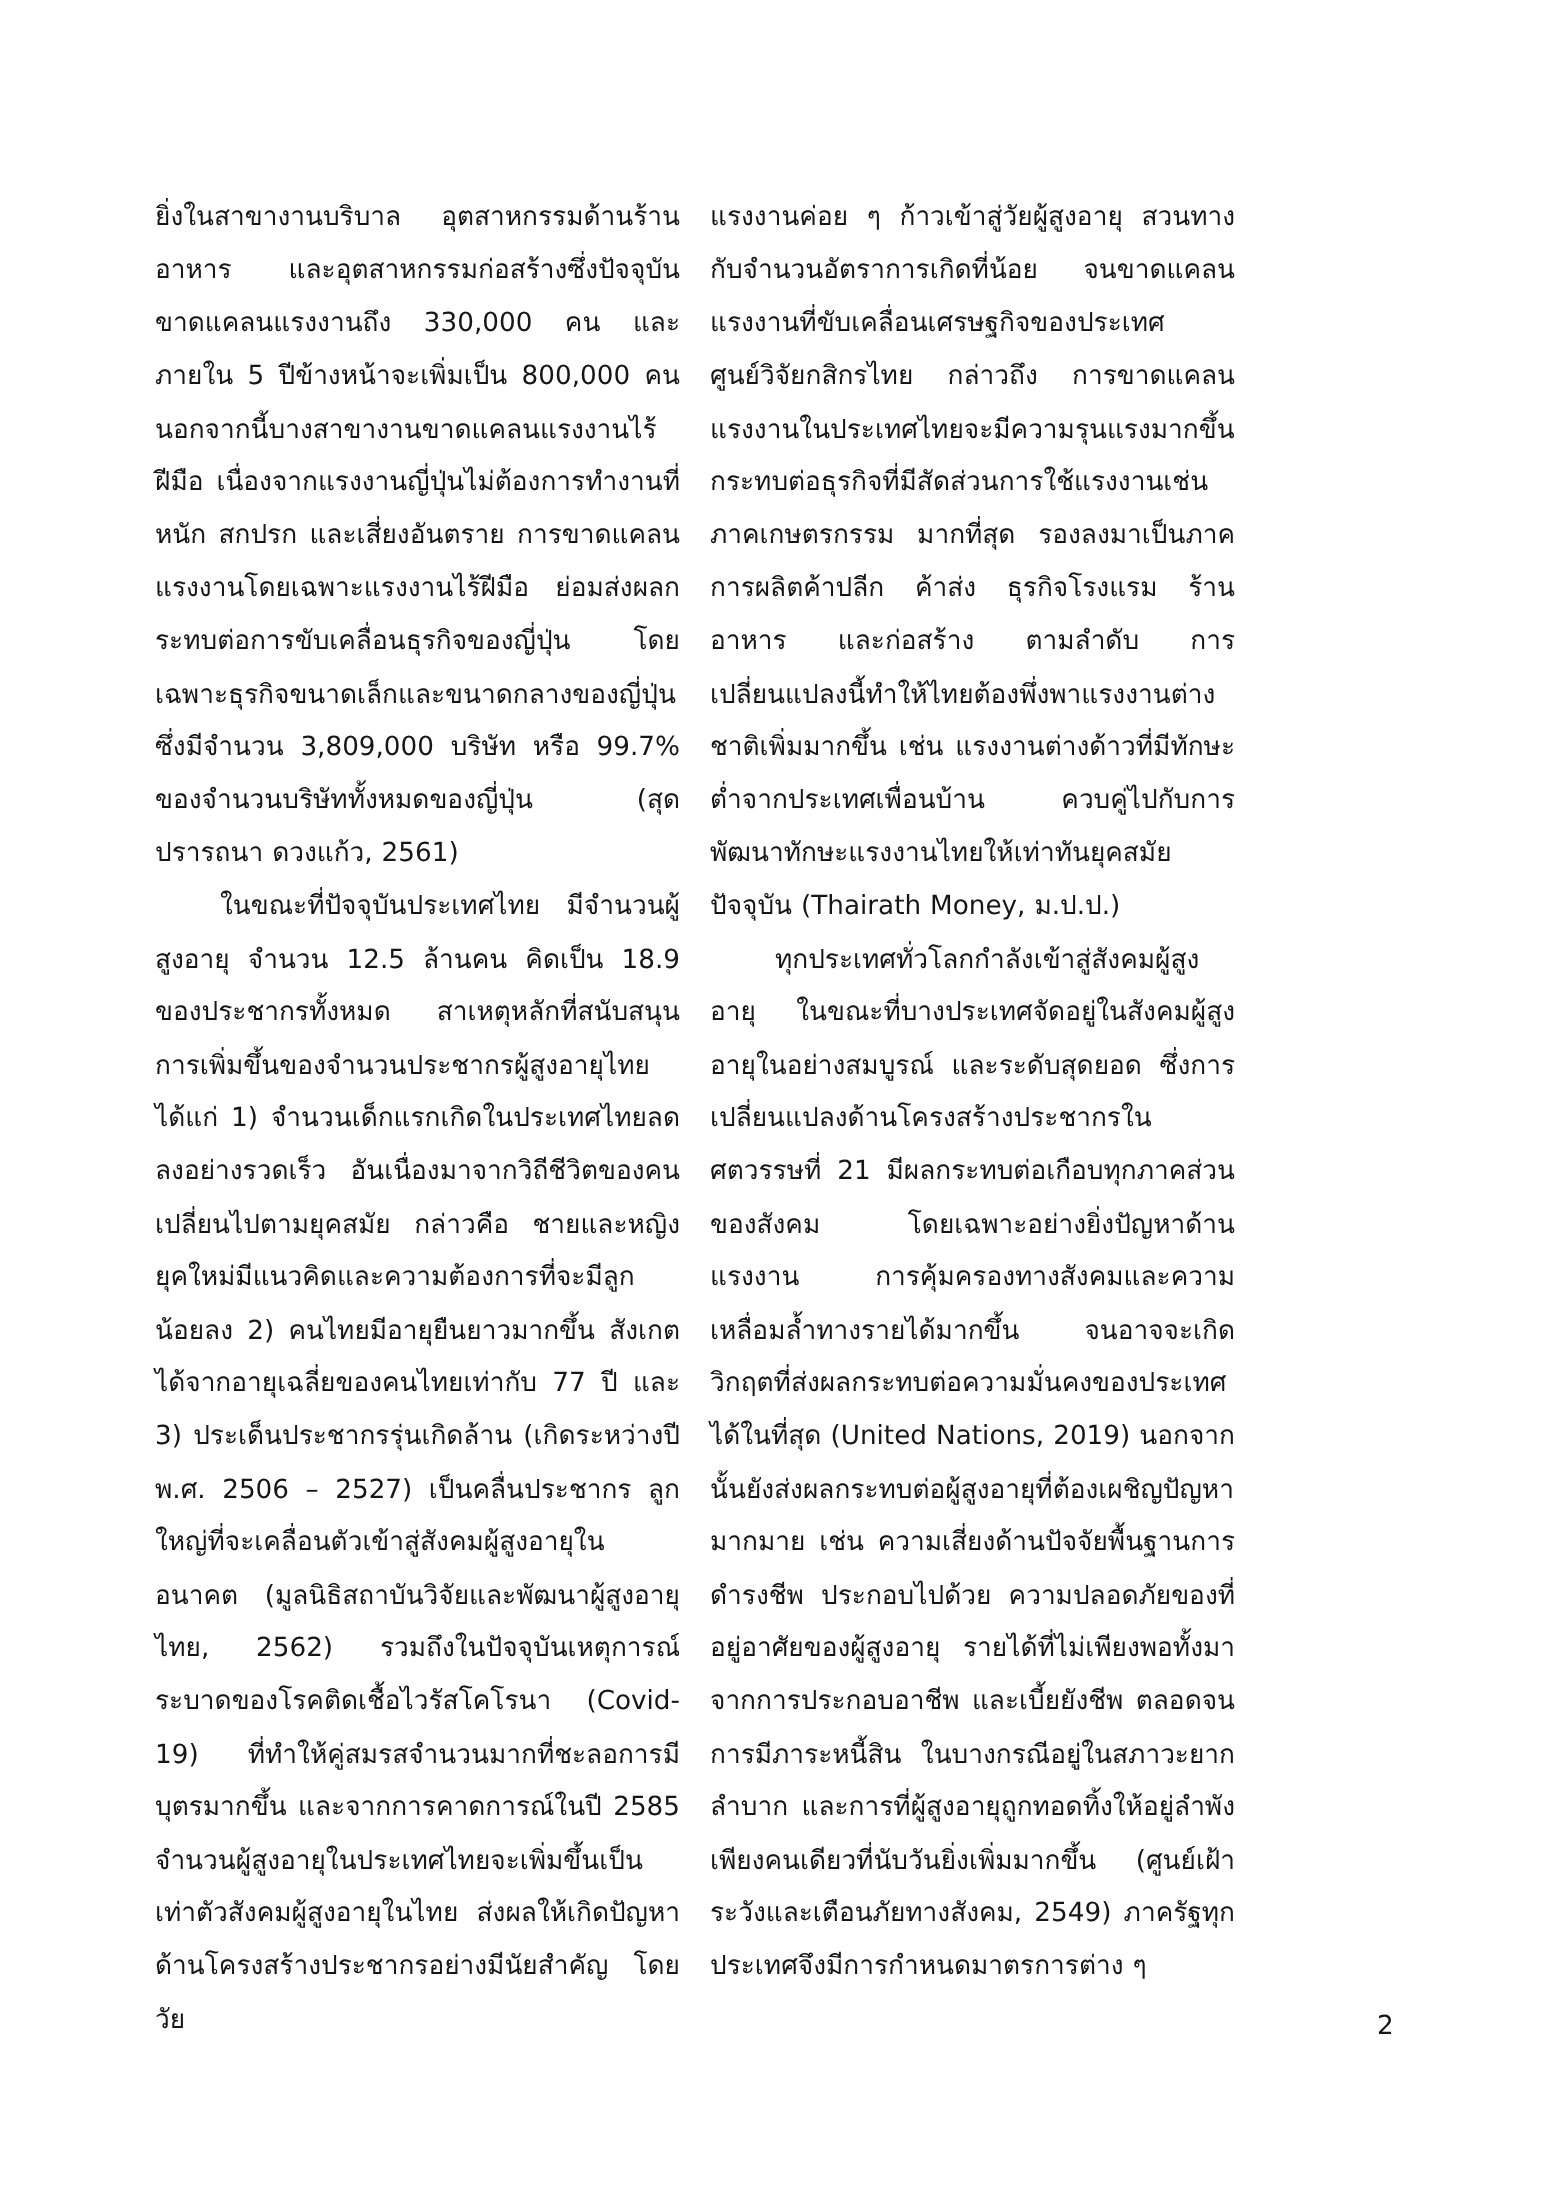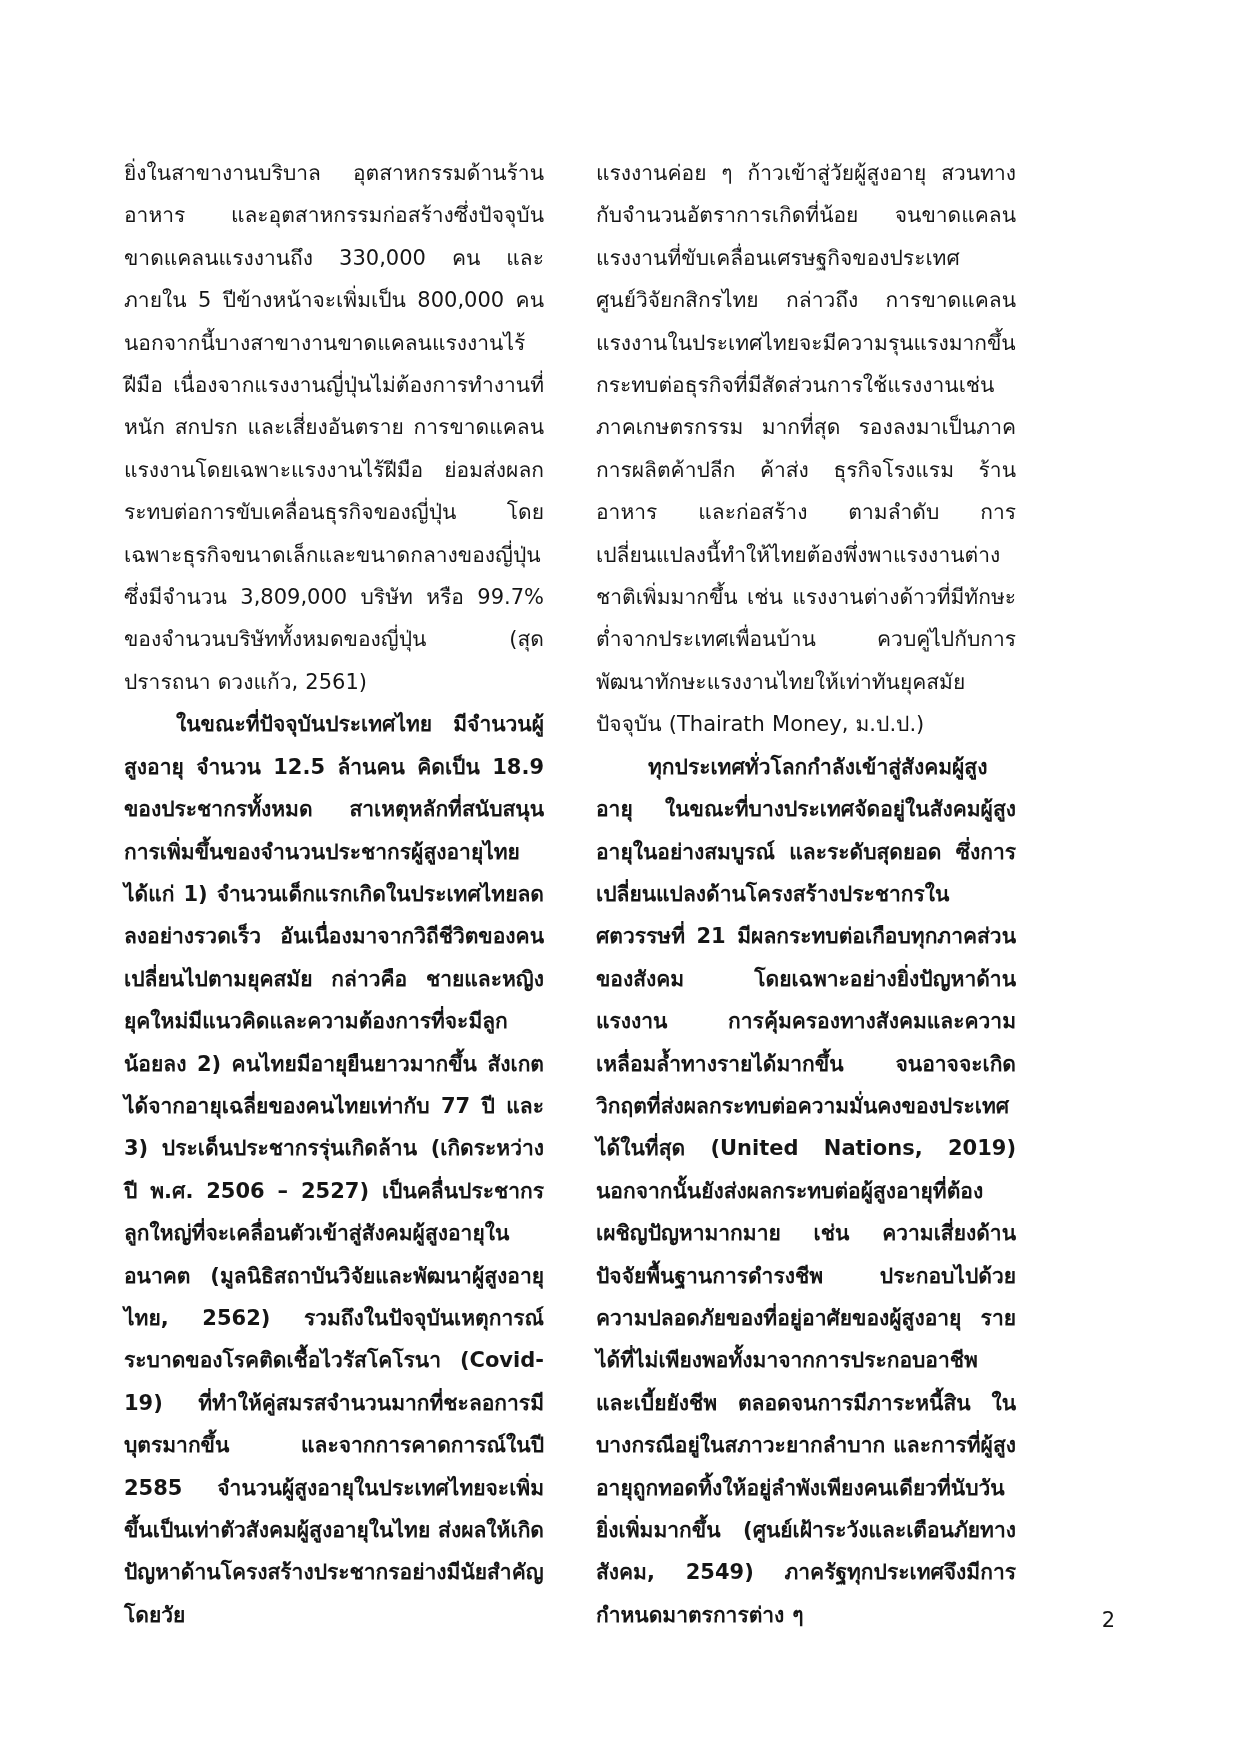--- a/index.html
+++ b/index.html
@@ -28,21 +28,21 @@
     letter-spacing: 0.2px;
     color: #1a1a1a;
     white-space: nowrap;
   }
   .body-area {
     position: absolute;
     left: 124px;
     top: 152px;
     width: 990px;
     display: flex;
-    gap: 52px;
+    gap: 24px;
     align-items: flex-start;
   }
   .col {
     width: 420px;
     flex: 0 0 420px;
   }
   .para {
     margin: 0;
     font-family: "DejaVu Sans", "Liberation Sans", sans-serif;
     font-size: 21px;
@@ -51,21 +51,20 @@
     text-align: justify;
     text-justify: inter-word;
     word-spacing: 0.5px;
     hyphens: none;
   }
   .para.indent {
     text-indent: 52px;
   }
   .para + .para {
     margin-top: 0;
-    font-weight: bold;
   }
   .page-number {
     position: absolute;
     right: 126px;
     top: 1608px;
     font-family: "DejaVu Sans", "Liberation Sans", sans-serif;
     font-size: 21px;
     color: #161616;
   }
 </style>

